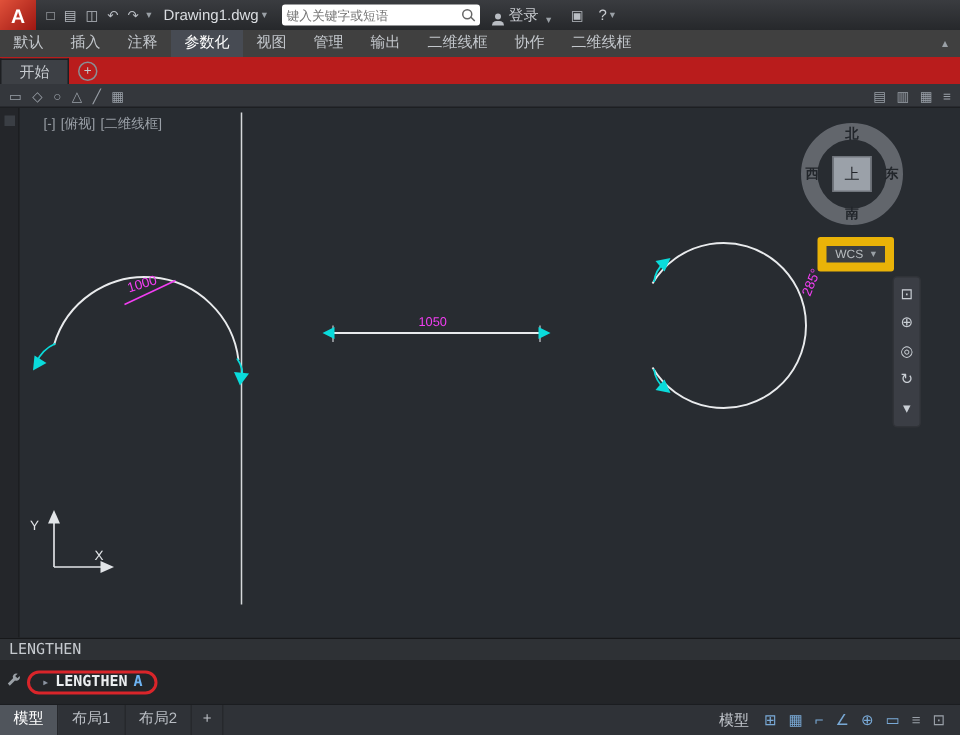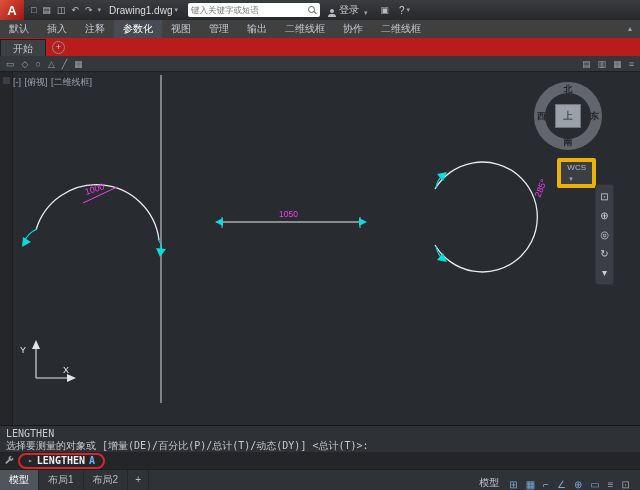--- a/index.html
+++ b/index.html
@@ -65,37 +65,37 @@
   .sicon { color:#9aa0a8; font-size:9px; margin-right:7px; }
   .strip-spacer { flex:1; }
   .sicon.right { margin:0 0 0 7px; }
 
   
   .canvas { flex:1; position:relative; background:#282c31; overflow:hidden; }
   .canvas svg { position:absolute; left:0; top:0; }
   .palette-strip { position:absolute; left:0; top:0; bottom:0; width:13px; background:#24262a;
                    border-right:1px solid #1c1e21; }
   .palette-handle { width:7px; height:7px; background:#3a3e44; margin:5px auto 0 auto; }
-  .vp-label { position:absolute; left:13px; top:4px; font-size:9px; color:#9ba1a8; }
+  .vp-label { position:absolute; left:29px; top:4px; font-size:9px; color:#9ba1a8; }
   .vp-label span { margin-right:1px; }
 
   .viewcube { position:absolute; top:6px; right:34px; width:76px; height:76px; }
   .vc-ring { position:absolute; left:4px; top:4px; width:68px; height:68px;
              border:11px solid rgba(168,173,181,.45); border-radius:50%; }
   .vc-letter { position:absolute; font-size:9px; color:#22262b; font-weight:bold; }
   .vc-n { top:5px; left:50%; transform:translateX(-50%); }
   .vc-s { bottom:5px; left:50%; transform:translateX(-50%); }
   .vc-w { left:7px; top:50%; transform:translateY(-50%); }
   .vc-e { right:7px; top:50%; transform:translateY(-50%); }
   .vc-top { position:absolute; left:50%; top:50%; transform:translate(-50%,-50%); width:26px;
             height:24px; background:#9ba1a9; border:1px solid #70757c; color:#22252a;
             font-size:10px; display:flex; align-items:center; justify-content:center; }
-  .wcs { position:absolute; top:86px; right:44px; background:#3b3e43; border:4px solid #eab308;
+  .wcs { position:absolute; top:86px; right:44px; background:#3b3e43; border:6px solid #eab308;
          border-radius:2px; color:#b9bdc0; font-size:8px; padding:1px 6px; display:flex;
-         align-items:flex-start; gap:3px;flex-direction:column; }
+         align-items:flex-start; gap:3px; }
 
   .navbar { position:absolute; top:112px; right:26px; width:19px; background:rgba(62,66,73,.85);
             border:1px solid #303338; border-radius:3px; display:flex; flex-direction:column;
             align-items:center; padding:2px 0; }
   .nicon { color:#c9ced4; font-size:10px; height:19px; line-height:19px; }
 
   
   .command-area { flex:0 0 44px; background:#2e3135; border-top:1px solid #17181a;
                   font-family:"DejaVu Sans Mono", monospace; font-size:10px; color:#c6cacf;
                   display:flex; flex-direction:column; }
@@ -104,21 +104,21 @@
   .cmd-input-row { flex:1; background:#232528; display:flex; align-items:center; gap:4px;
                    padding:0 4px; }
   .red-box { border:2px solid #d9252a; border-radius:9px; height:16px; display:flex;
              align-items:center; gap:4px; padding:0 8px; }
   .cmd-icon { color:#8b93a0; font-size:8px; }
   .cmd-name { color:#eceef0; font-weight:bold; white-space:nowrap; }
   .cmd-prompt { color:#cfd3d8; white-space:nowrap; }
   .cmd-typed { color:#6db3f2; font-weight:bold; }
 
   
-  .status-bar { flex:0 0 20px; background:#2f3237; display:flex; align-items:flex-end;
+  .status-bar { flex:0 0 20px; background:#2f3237; display:flex; align-items:center;
                 font-size:10px; border-top:1px solid #1b1d20; }
   .stab { height:20px; line-height:20px; padding:0 9px; color:#b9bdc3; border-right:1px solid #26282c; }
   .stab.active { background:#50555c; color:#fff; }
   .stab.plus { padding:0 7px; }
   .sspacer { flex:1; }
   .slabel { color:#c3c7cd; margin-right:6px; }
   .sticon { color:#79a9d6; font-size:10px; margin:0 4px; }
   .sticon.gray { color:#9aa0a8; }
   .status-bar .pad { width:6px; }
 </style>
@@ -254,21 +254,20 @@
       <span class="nicon">⊡</span>
       <span class="nicon">⊕</span>
       <span class="nicon">◎</span>
       <span class="nicon">↻</span>
       <span class="nicon">▾</span>
     </div>
   </div>
 
   <div class="command-area">
     <div class="cmd-line">LENGTHEN</div>
-    <div class="cmd-line">选择要测量的对象或 [增量(DE)/百分比(P)/总计(T)/动态(DY)] &lt;总计(T)&gt;:</div>
     <div class="cmd-input-row">
       <span>
         <svg width="10" height="10" viewBox="0 0 10 10">
             <path d="M7.8 1.2a2.3 2.3 0 0 0-3.1 3L1.2 7.7 2.5 9.1 6 5.6a2.3 2.3 0 0 0 3.1-3L7.6 4.1 6.1 2.7z" fill="#9aa0a6"></path>
           </svg>
       </span>
       <div class="red-box">
         <span class="cmd-icon">▸</span>
         <span class="cmd-name">LENGTHEN</span>
         <span class="cmd-typed">A</span>

